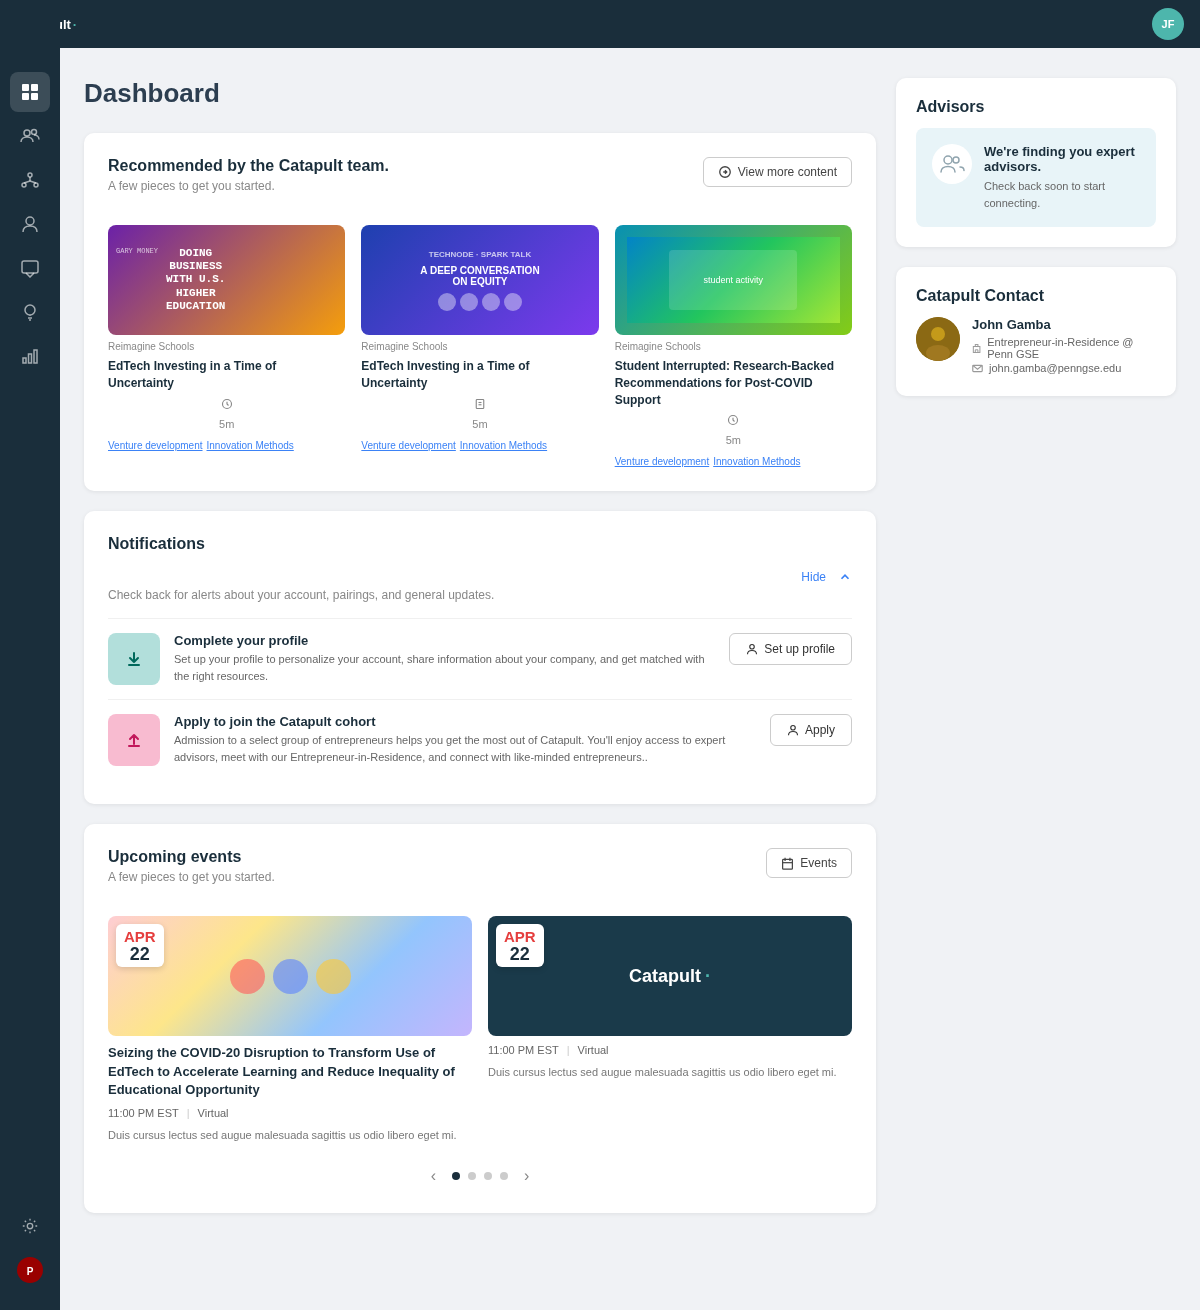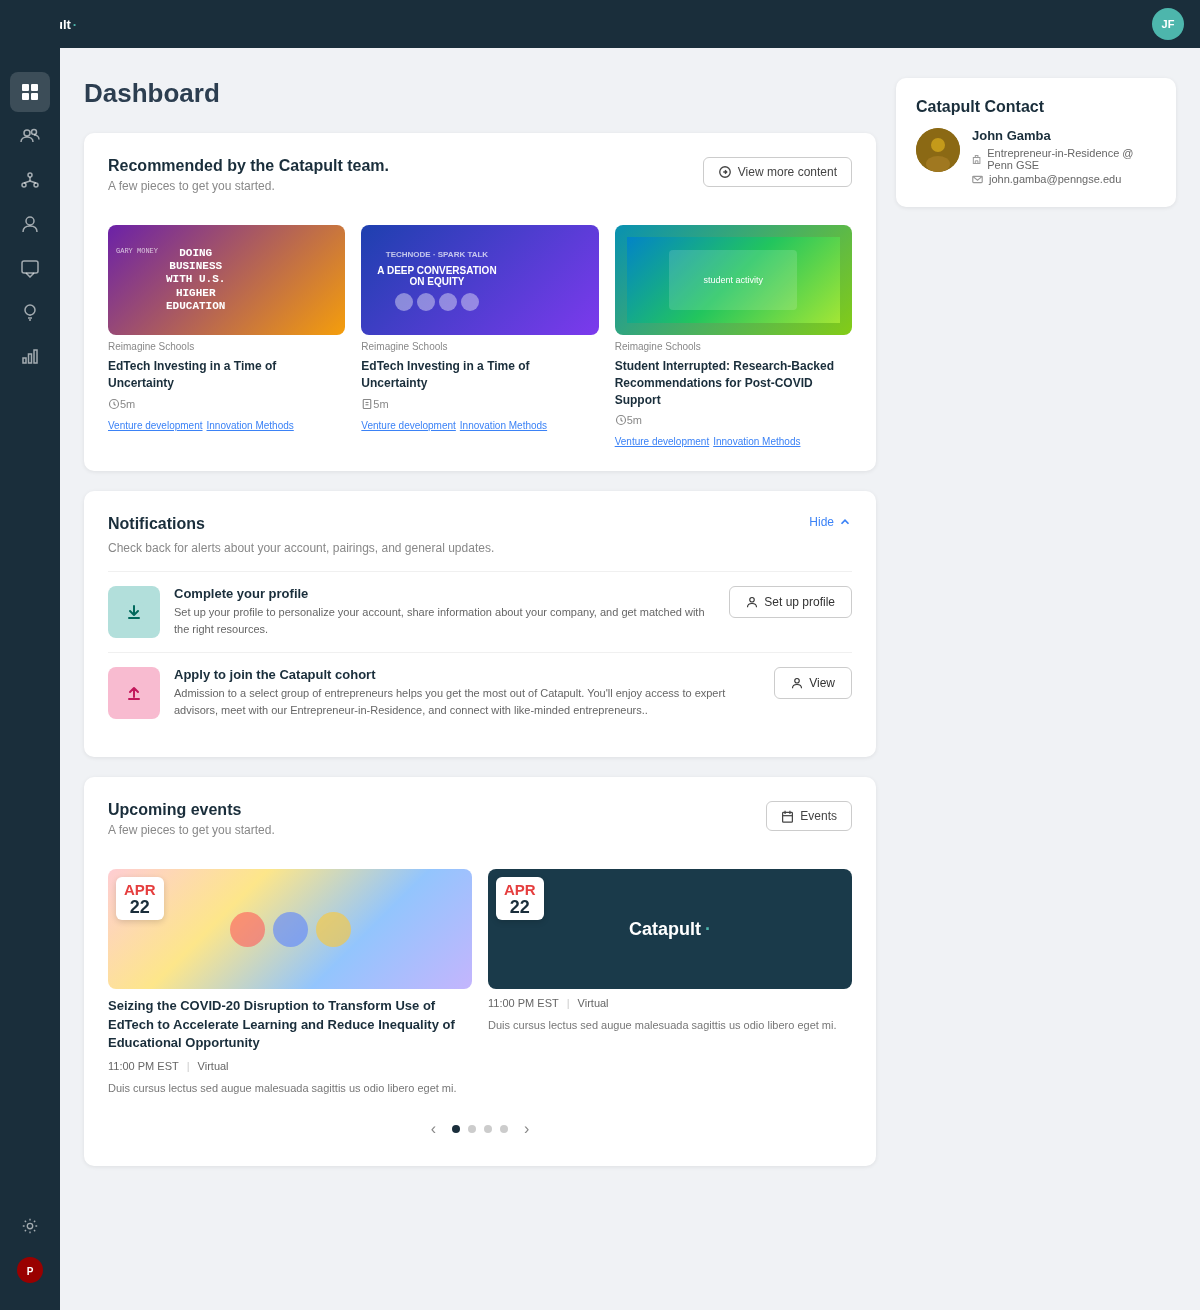--- a/index.html
+++ b/index.html
@@ -139,51 +139,51 @@
     
     .thumb-1 {
       background: linear-gradient(135deg, #6b21a8, #f59e0b);
       display: flex; align-items: center; justify-content: center;
       color: white; font-size: 10px; font-weight: 700;
       text-align: center; padding: 8px;
       line-height: 1.3;
     }
     .thumb-2 {
       background: linear-gradient(135deg, #1e40af, #7c3aed);
-      display: flex; align-items: center; justify-content: flex-start;
+      display: flex; align-items: center; justify-content: center;
       color: white; font-size: 10px; font-weight: 700;
-      text-align: center; padding: 16px;
+      text-align: center; padding: 8px;
     }
     .thumb-3 {
       background: linear-gradient(135deg, #0891b2, #84cc16);
       display: flex; align-items: center; justify-content: center;
       color: white; font-size: 10px;
       text-align: center; padding: 12px;
     }
 
     .content-source { font-size: 10px; color: #888; }
     .content-name { font-size: 12px; font-weight: 600; color: #1a2e3b; line-height: 1.4; }
     .content-meta {
-      display: flex; align-items: center; gap: 0;
-      font-size: 11px; color: #888;
+      display: flex; align-items: center; gap: 8px;
+      font-size: 11px; color: #888; flex-direction: column;
     }
     .content-tags { display: flex; flex-wrap: wrap; gap: 4px; margin-top: 4px; }
     .content-tag {
       font-size: 10px;
       color: #3b82f6;
       text-decoration: underline;
       cursor: pointer;
     }
 
     
     .notif-header {
       display: flex; justify-content: space-between; align-items: flex-start;
       margin-bottom: 4px;
     }
-    .hide-btn { color: #3b82f6; font-size: 12px; cursor: pointer; display: flex; align-items: center; gap: 4px; }
+    .hide-btn { color: #3b82f6; font-size: 12px; cursor: pointer; display: flex; align-items: center; gap: 12px; margin-top: 35px; }
     .notif-subtitle { font-size: 12px; color: #888; margin-bottom: 16px; }
 
     .notif-item {
       display: flex; align-items: flex-start; gap: 14px;
       padding: 14px 0;
       border-top: 1px solid #f0f0f0;
     }
     .notif-icon {
       width: 52px; height: 52px;
       border-radius: 8px;
@@ -531,21 +531,21 @@
         </div>
         <div class="notif-content">
           <div class="notif-title">Apply to join the Catapult cohort</div>
           <div class="notif-desc">Admission to a select group of entrepreneurs helps you get the most out of Catapult. You'll enjoy access to expert advisors, meet with our Entrepreneur-in-Residence, and connect with like-minded entrepreneurs..</div>
         </div>
         <button class="btn-primary">
           <svg width="12" height="12" viewBox="0 0 16 16" fill="none" stroke="currentColor" stroke-width="1.5">
               <circle cx="8" cy="5" r="3"></circle>
               <path d="M2 15c0-3 2.5-5 6-5s6 2 6 5"></path>
             </svg>
-          <span>View</span>
+          <span>Apply</span>
         </button>
       </div>
     </div>
 
     <div class="card">
       <div class="card-header">
         <div>
           <div class="card-title">Upcoming events</div>
           <div class="card-subtitle">A few pieces to get you started.</div>
         </div>
@@ -613,20 +613,37 @@
         <div class="pag-dot"></div>
         <div class="pag-dot"></div>
         <button class="pag-btn">›</button>
       </div>
     </div>
 
   </div>
 
   <div class="content-right">
 
+    <div class="right-card">
+      <div class="right-title">Advisors</div>
+      <div class="advisors-placeholder">
+        <div class="advisor-icon">
+          <svg width="28" height="28" viewBox="0 0 28 28" fill="none">
+            <circle cx="10" cy="10" r="4" stroke="#90a4ae" stroke-width="1.5"></circle>
+            <circle cx="18" cy="10" r="3" stroke="#90a4ae" stroke-width="1.5"></circle>
+            <path d="M3 22c0-3.5 3-5.5 7-5.5s7 2 7 5.5" stroke="#90a4ae" stroke-width="1.5" stroke-linecap="round"></path>
+            <path d="M22 17c2 0 4 1 4 3.5" stroke="#90a4ae" stroke-width="1.5" stroke-linecap="round"></path>
+          </svg>
+        </div>
+        <div>
+          <div class="advisor-text-title">We're finding you expert advisors.</div>
+          <div class="advisor-text-sub">Check back soon to start connecting.</div>
+        </div>
+      </div>
+    </div>
 
     <div class="right-card">
       <div class="right-title">Catapult Contact</div>
       <div class="contact-card">
         <div class="contact-avatar">
           <svg width="44" height="44" viewBox="0 0 44 44">
             <circle cx="22" cy="22" r="22" fill="#8b6914"></circle>
             <circle cx="22" cy="17" r="7" fill="#c49a1a"></circle>
             <ellipse cx="22" cy="36" rx="12" ry="8" fill="#a07820"></ellipse>
           </svg>

